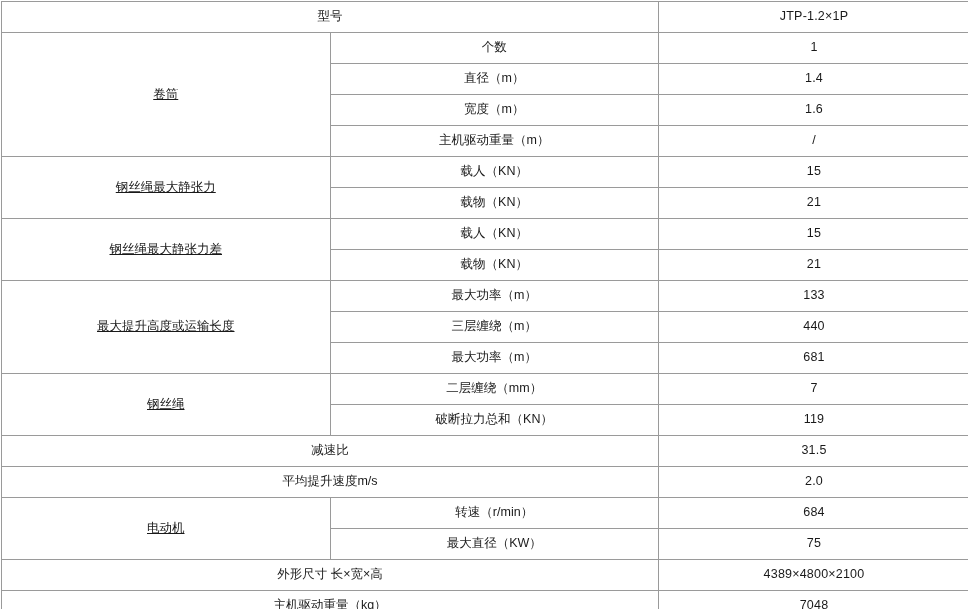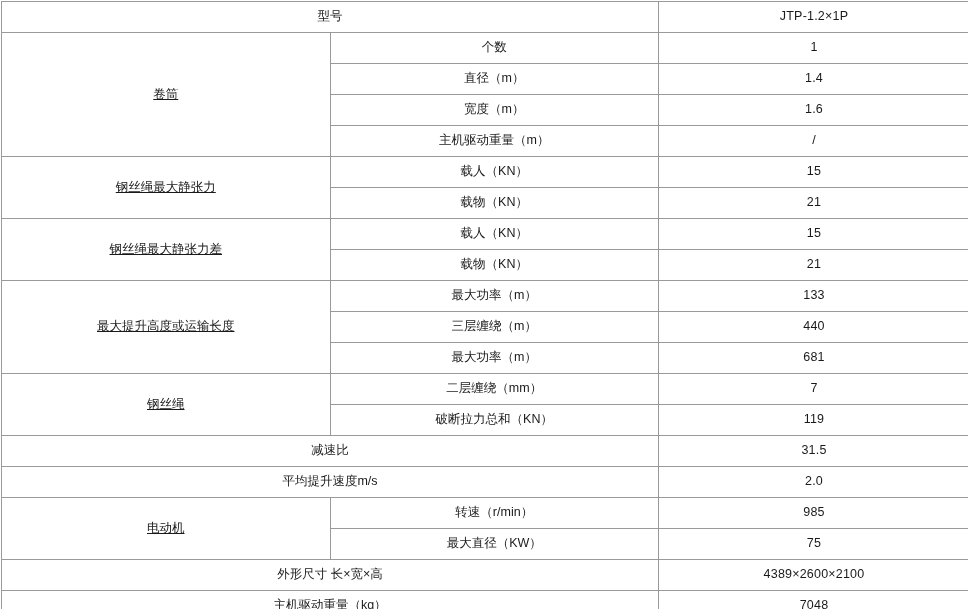--- a/index.html
+++ b/index.html
@@ -131,30 +131,30 @@
         <td class="col-c val">31.5</td>
       </tr>
       <tr>
         <td class="span-ab label-main" colspan="2">平均提升速度m/s</td>
         <td class="col-c val">2.0</td>
       </tr>
 
       <tr>
         <td class="col-a label-main" rowspan="2">电动机</td>
         <td class="col-b sub-label">转速（r/min）</td>
-        <td class="col-c val">985</td>
+        <td class="col-c val">684</td>
       </tr>
       <tr>
         <td class="col-b sub-label">最大直径（KW）</td>
         <td class="col-c val">75</td>
       </tr>
 
       <tr>
         <td class="span-ab label-main" colspan="2">外形尺寸 长×宽×高</td>
-        <td class="col-c val">4389×2600×2100</td>
+        <td class="col-c val">4389×4800×2100</td>
       </tr>
       <tr>
         <td class="span-ab label-main" colspan="2">主机驱动重量（kg）</td>
         <td class="col-c val">7048</td>
       </tr>
 
     </tbody>
   </table>
 </div>
 

